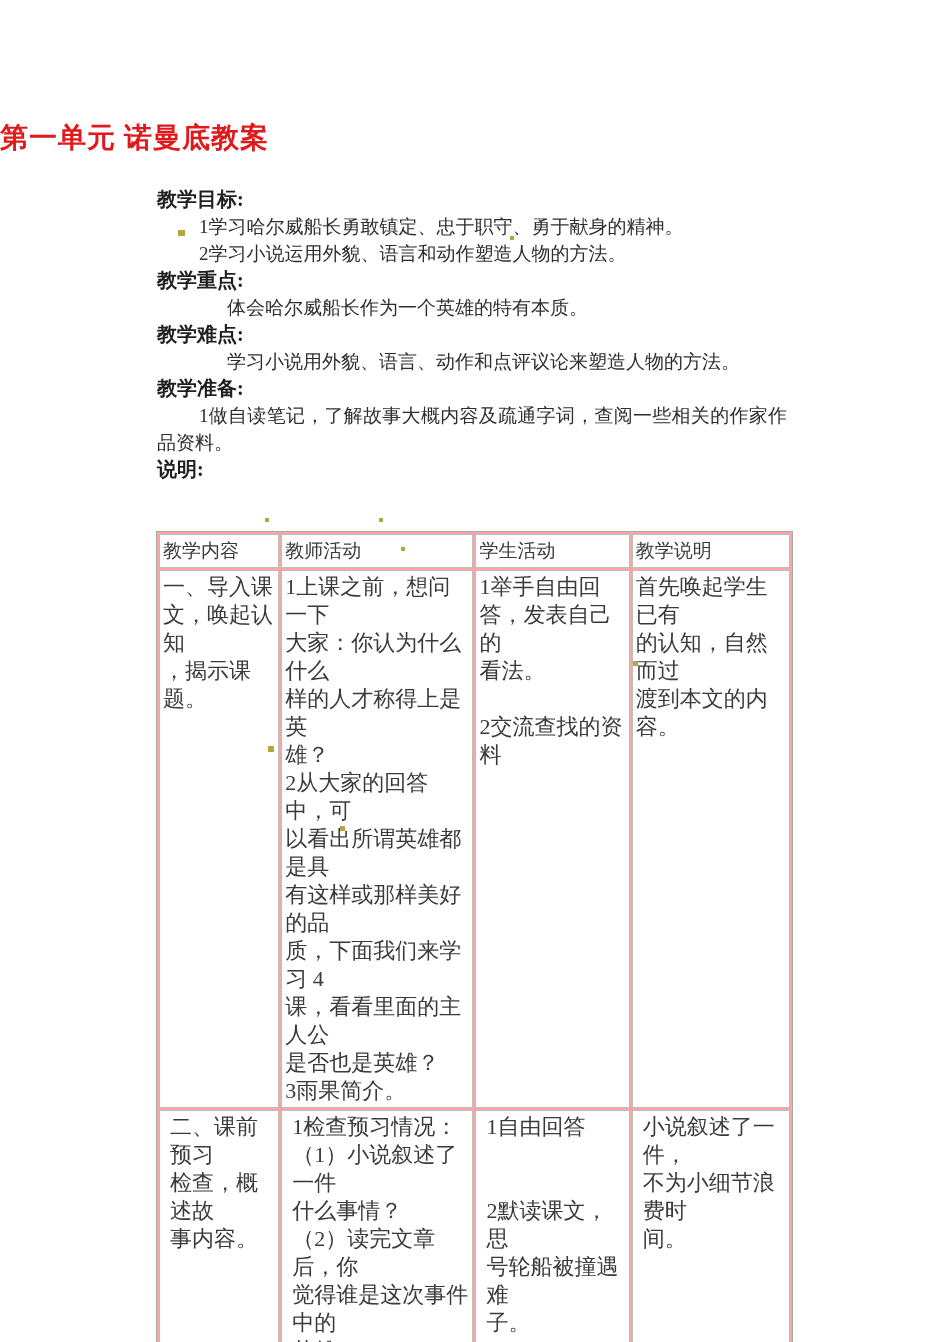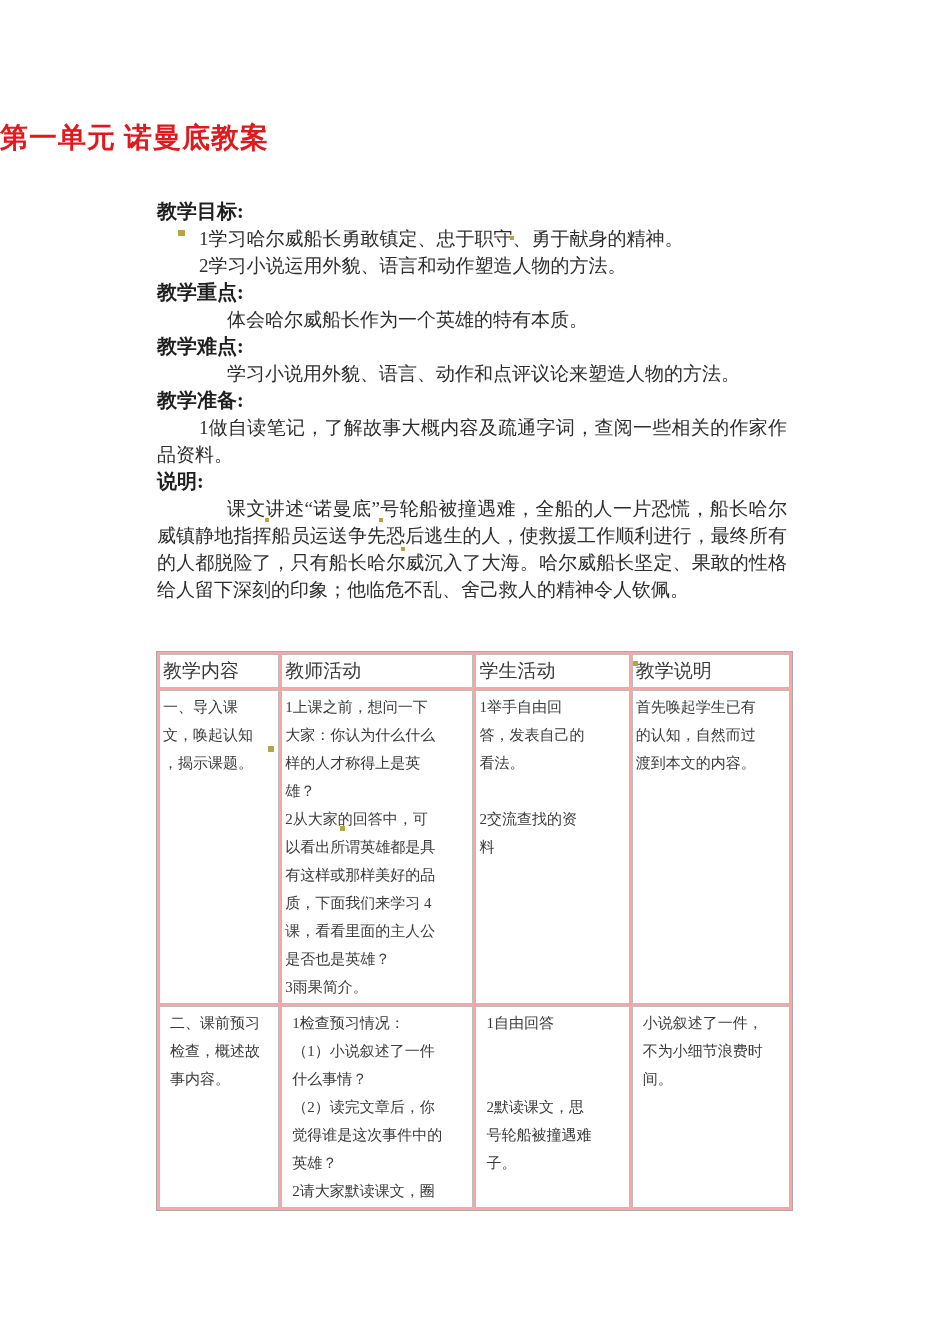--- a/index.html
+++ b/index.html
@@ -16,21 +16,21 @@
     margin:118px 0 0 0;
     text-align:left;
     font-size:28px;
     font-weight:bold;
     line-height:40px;
     letter-spacing:1px;
   }
 
   .content {
     width:630px;
-    margin:40px 0 0 157px;
+    margin:28px 0 0 157px;
     color:#2e2e2e;
     font-size:19px;
     line-height:27px;
   }
   .content h2 {
     margin:0; padding:0;
     font-size:20px;
     font-weight:bold;
     line-height:27px;
     color:#1f1f1f;
@@ -53,21 +53,21 @@
     background:#fca5a5;
     color:#3a3a3a;
   }
   table.lesson th, table.lesson td {
     box-sizing:border-box;
     border:1px solid #bdbdbd;
     background:#ffffff;
     font-weight:normal;
     text-align:left;
     vertical-align:top;
-    font-size:15px;
+    font-size:22px;
     line-height:28px;
     padding:2px 3px;
     white-space:pre-line;
     word-break:break-all;
   }
   table.lesson th {
     font-size:19px;
     height:34px;
     vertical-align:middle;
     white-space:nowrap;
@@ -106,21 +106,20 @@
       <p class="p-plain">学习小说用外貌、语言、动作和点评议论来塑造人物的方法。</p>
     </section>
 
     <section>
       <h2>教学准备:</h2>
       <p class="p-num">1做自读笔记，了解故事大概内容及疏通字词，查阅一些相关的作家作品资料。</p>
     </section>
 
     <section>
       <h2>说明:</h2>
-      <p class="p-plain">课文讲述“诺曼底”号轮船被撞遇难，全船的人一片恐慌，船长哈尔威镇静地指挥船员运送争先恐后逃生的人，使救援工作顺利进行，最终所有的人都脱险了，只有船长哈尔威沉入了大海。哈尔威船长坚定、果敢的性格给人留下深刻的印象；他临危不乱、舍己救人的精神令人钦佩。</p>
     </section>
 
   </div>
 
   <table class="lesson">
     <colgroup>
       <col style="width:120px">
       <col style="width:192px">
       <col style="width:154px">
       <col style="width:158px">

